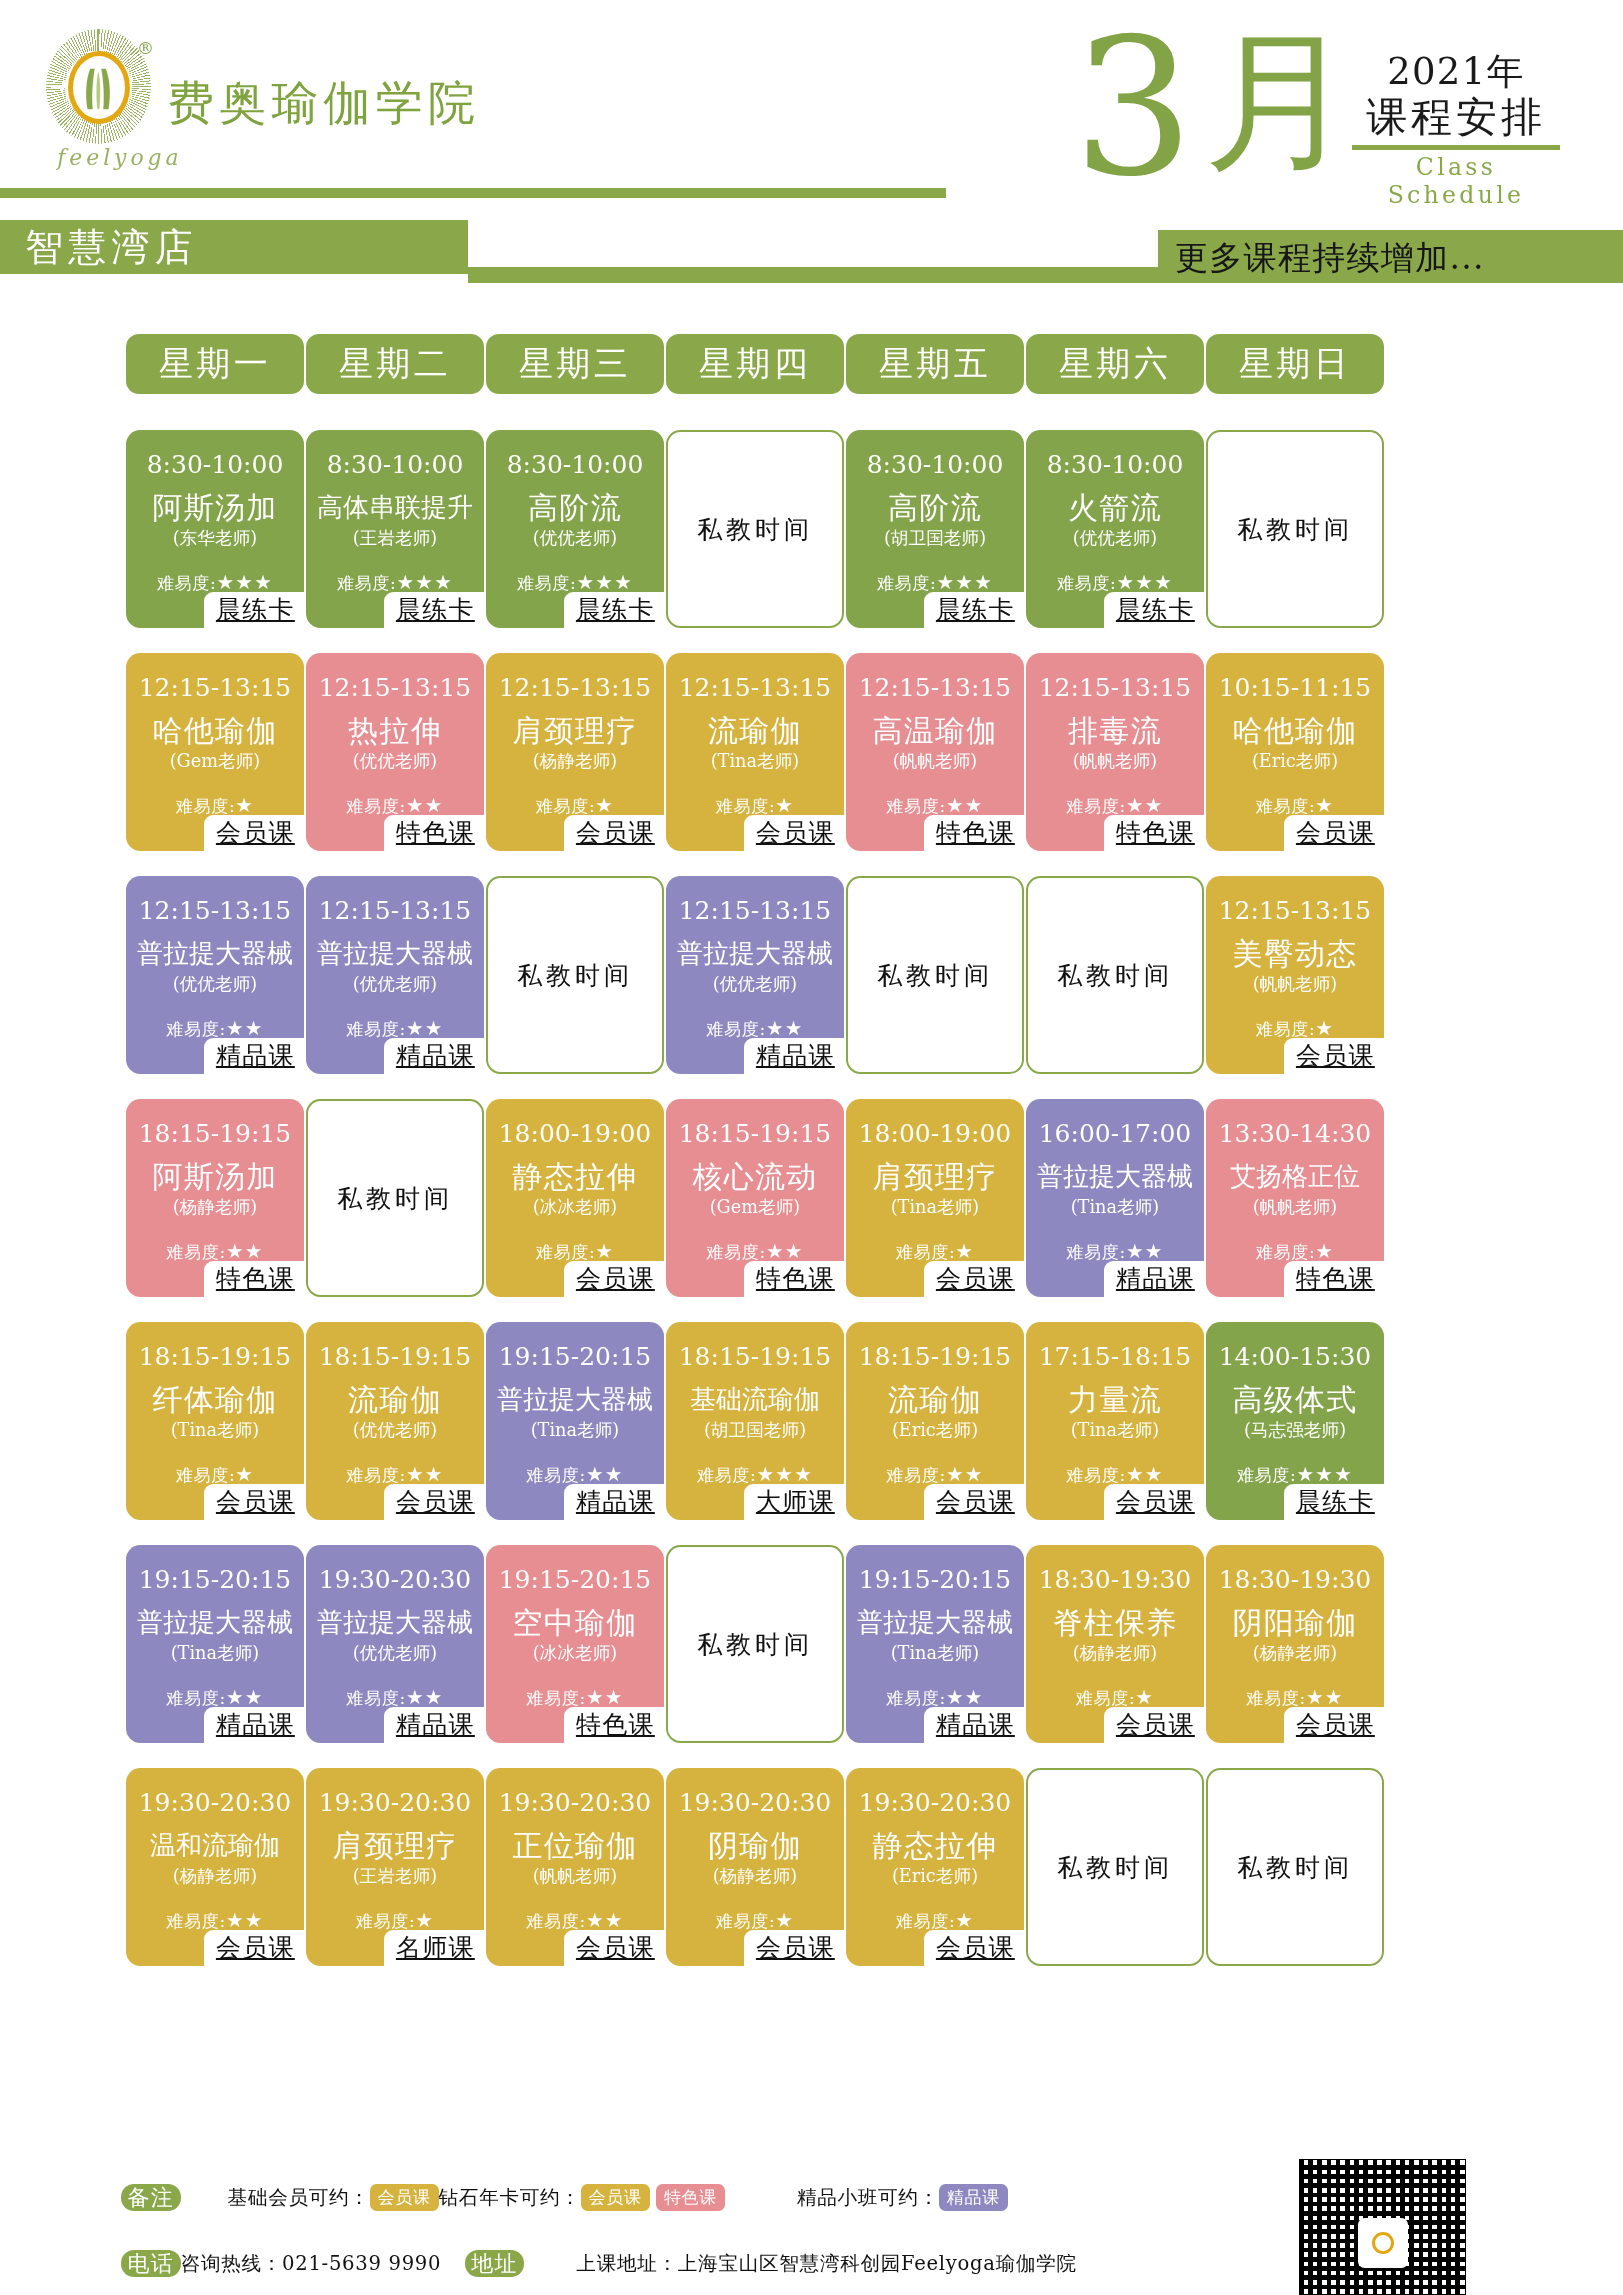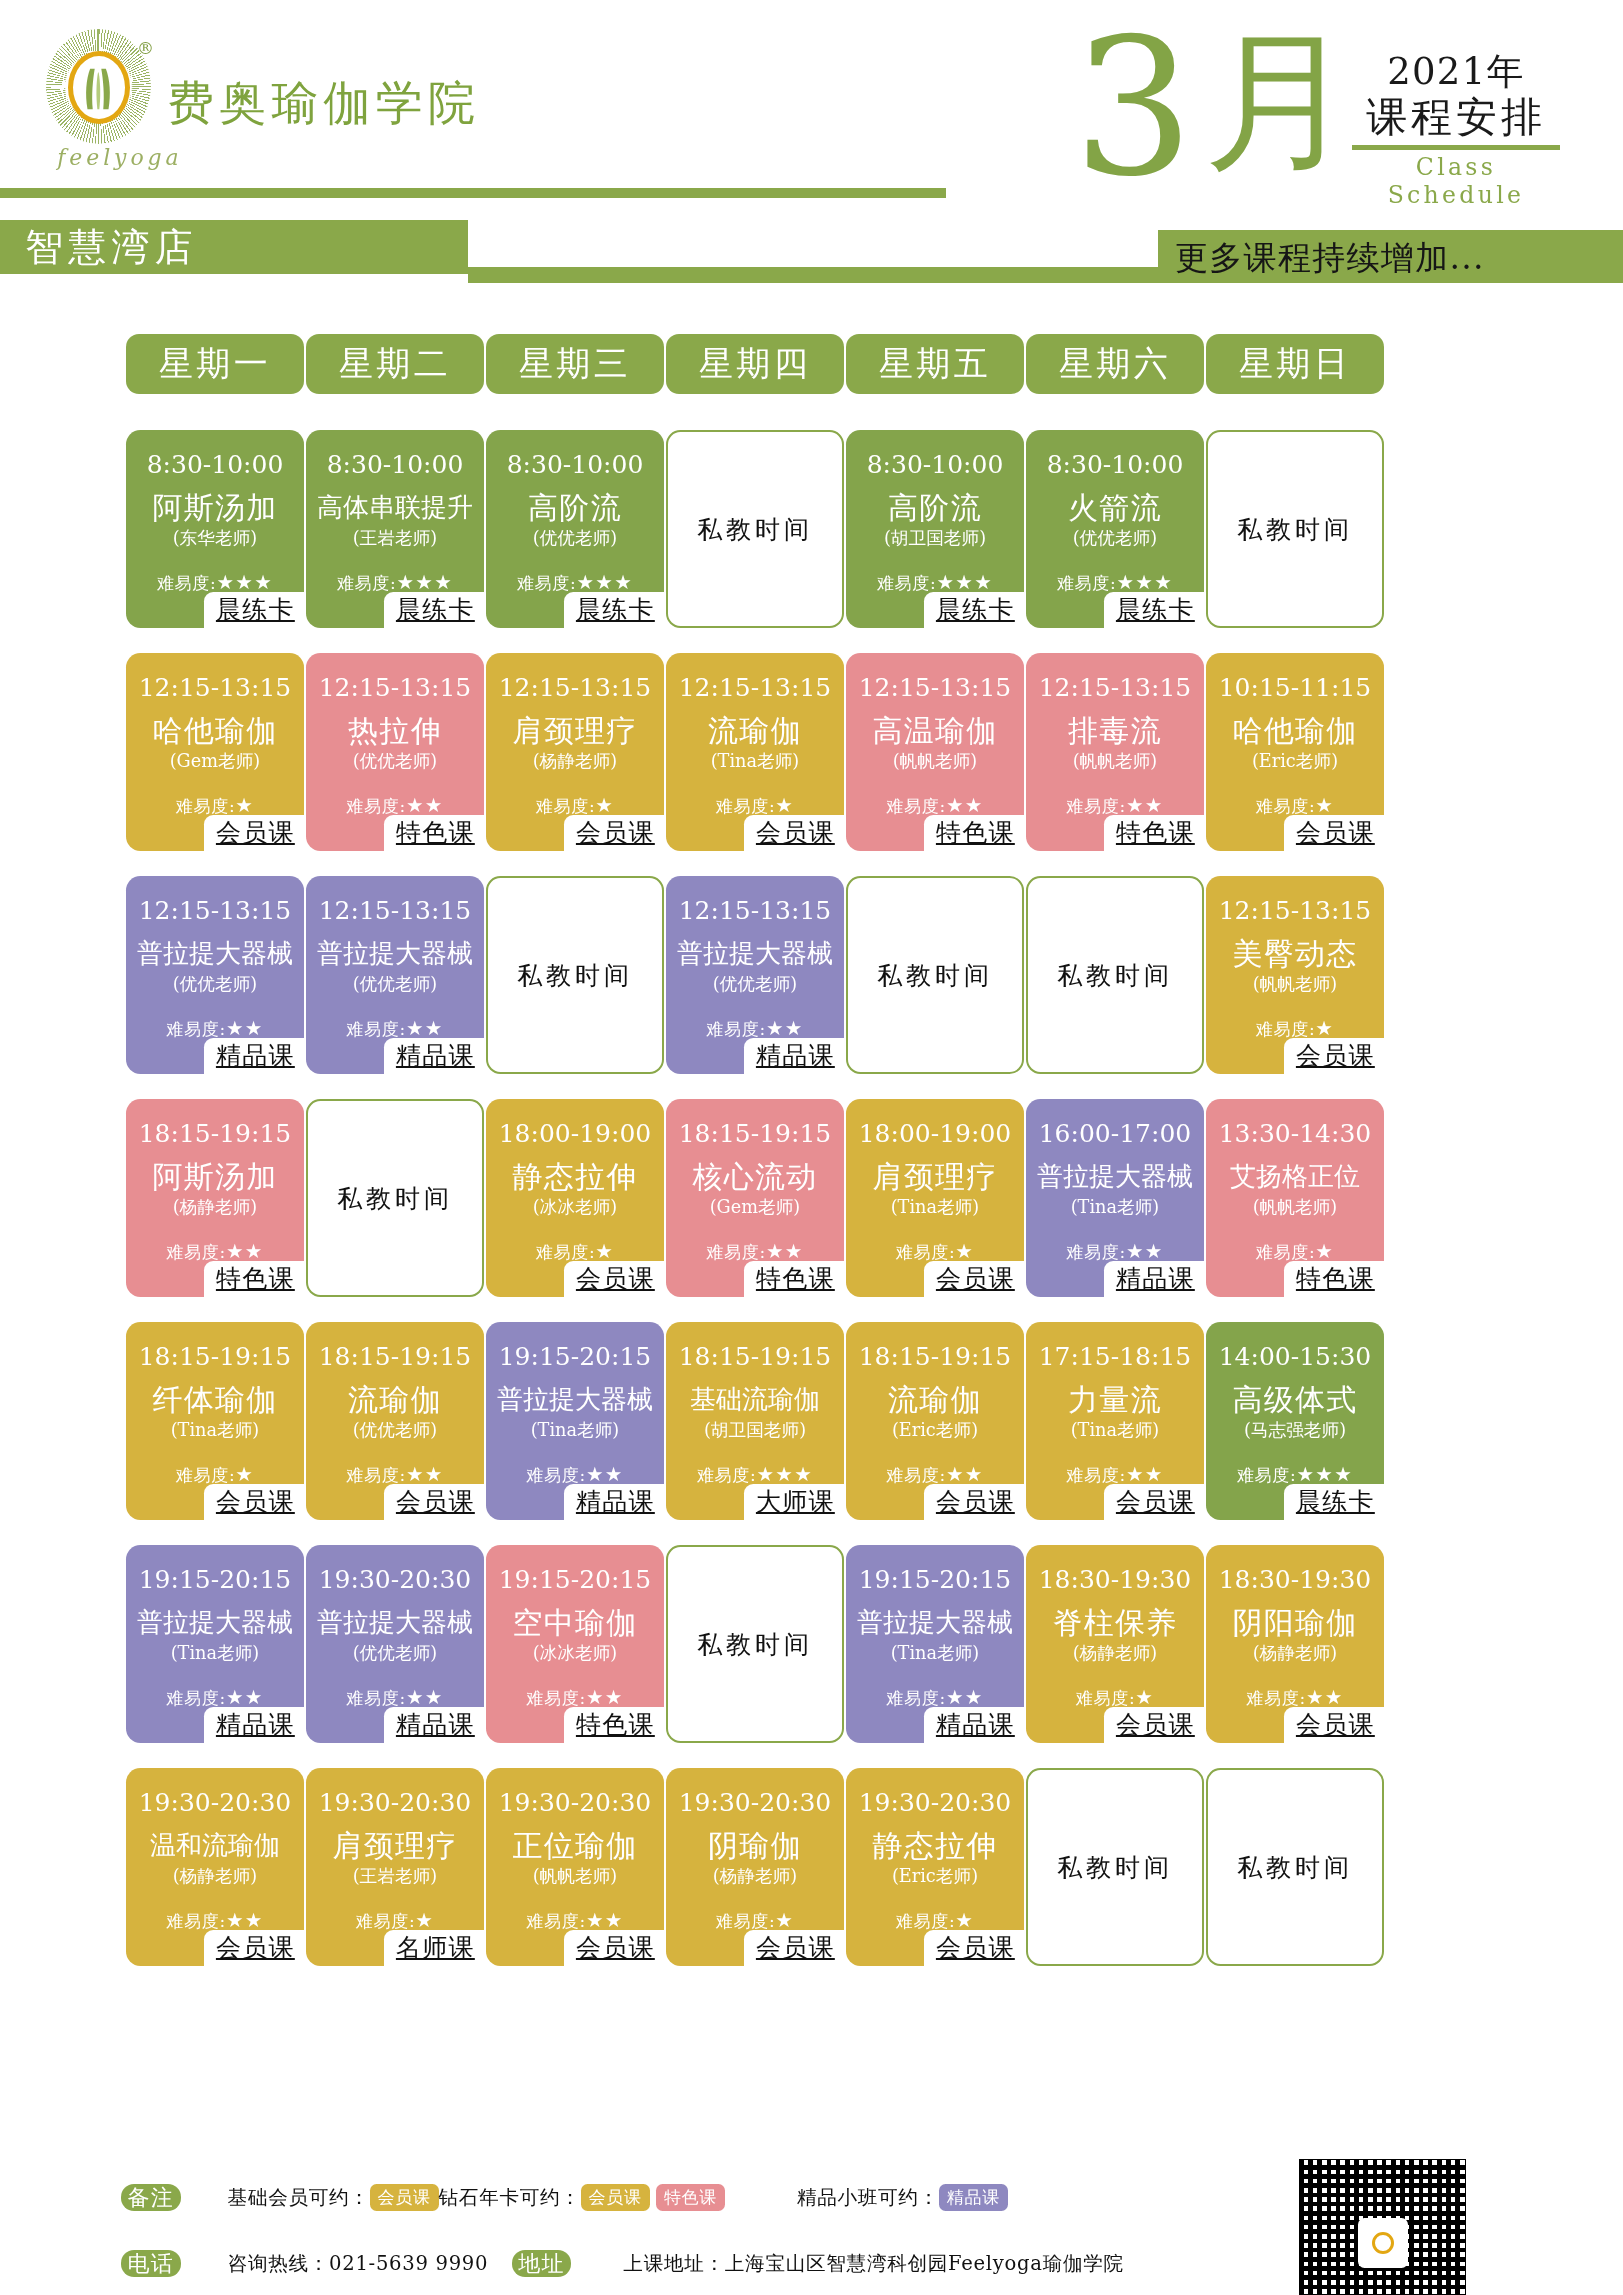--- a/index.html
+++ b/index.html
@@ -620,21 +620,21 @@
     <span class="ftext" style="margin-left:47px">基础会员可约：</span>
     <span class="chip gold">会员课</span>
     <span class="ftext" style="">钻石年卡可约：</span>
     <span class="chip gold">会员课</span>
     <span class="chip pink" style="margin-left:6.5px">特色课</span>
     <span class="ftext" style="margin-left:72px">精品小班可约：</span>
     <span class="chip purple">精品课</span>
   </div>
   <div class="fline">
     <span class="tag">电话</span>
-    <span class="ftext" style="margin-left:47px">咨询热线：021-5639 9990</span>
+    <span class="ftext" style="">咨询热线：021-5639 9990</span>
     <span class="tag" style="margin-left:23.6px">地址</span>
     <span class="ftext" style="margin-left:52px">上课地址：上海宝山区智慧湾科创园Feelyoga瑜伽学院</span>
   </div>
 </div>
 
 <div class="qr"></div>
 <div class="qr-center">
   <div class="qr-dot"></div>
 </div>
 

